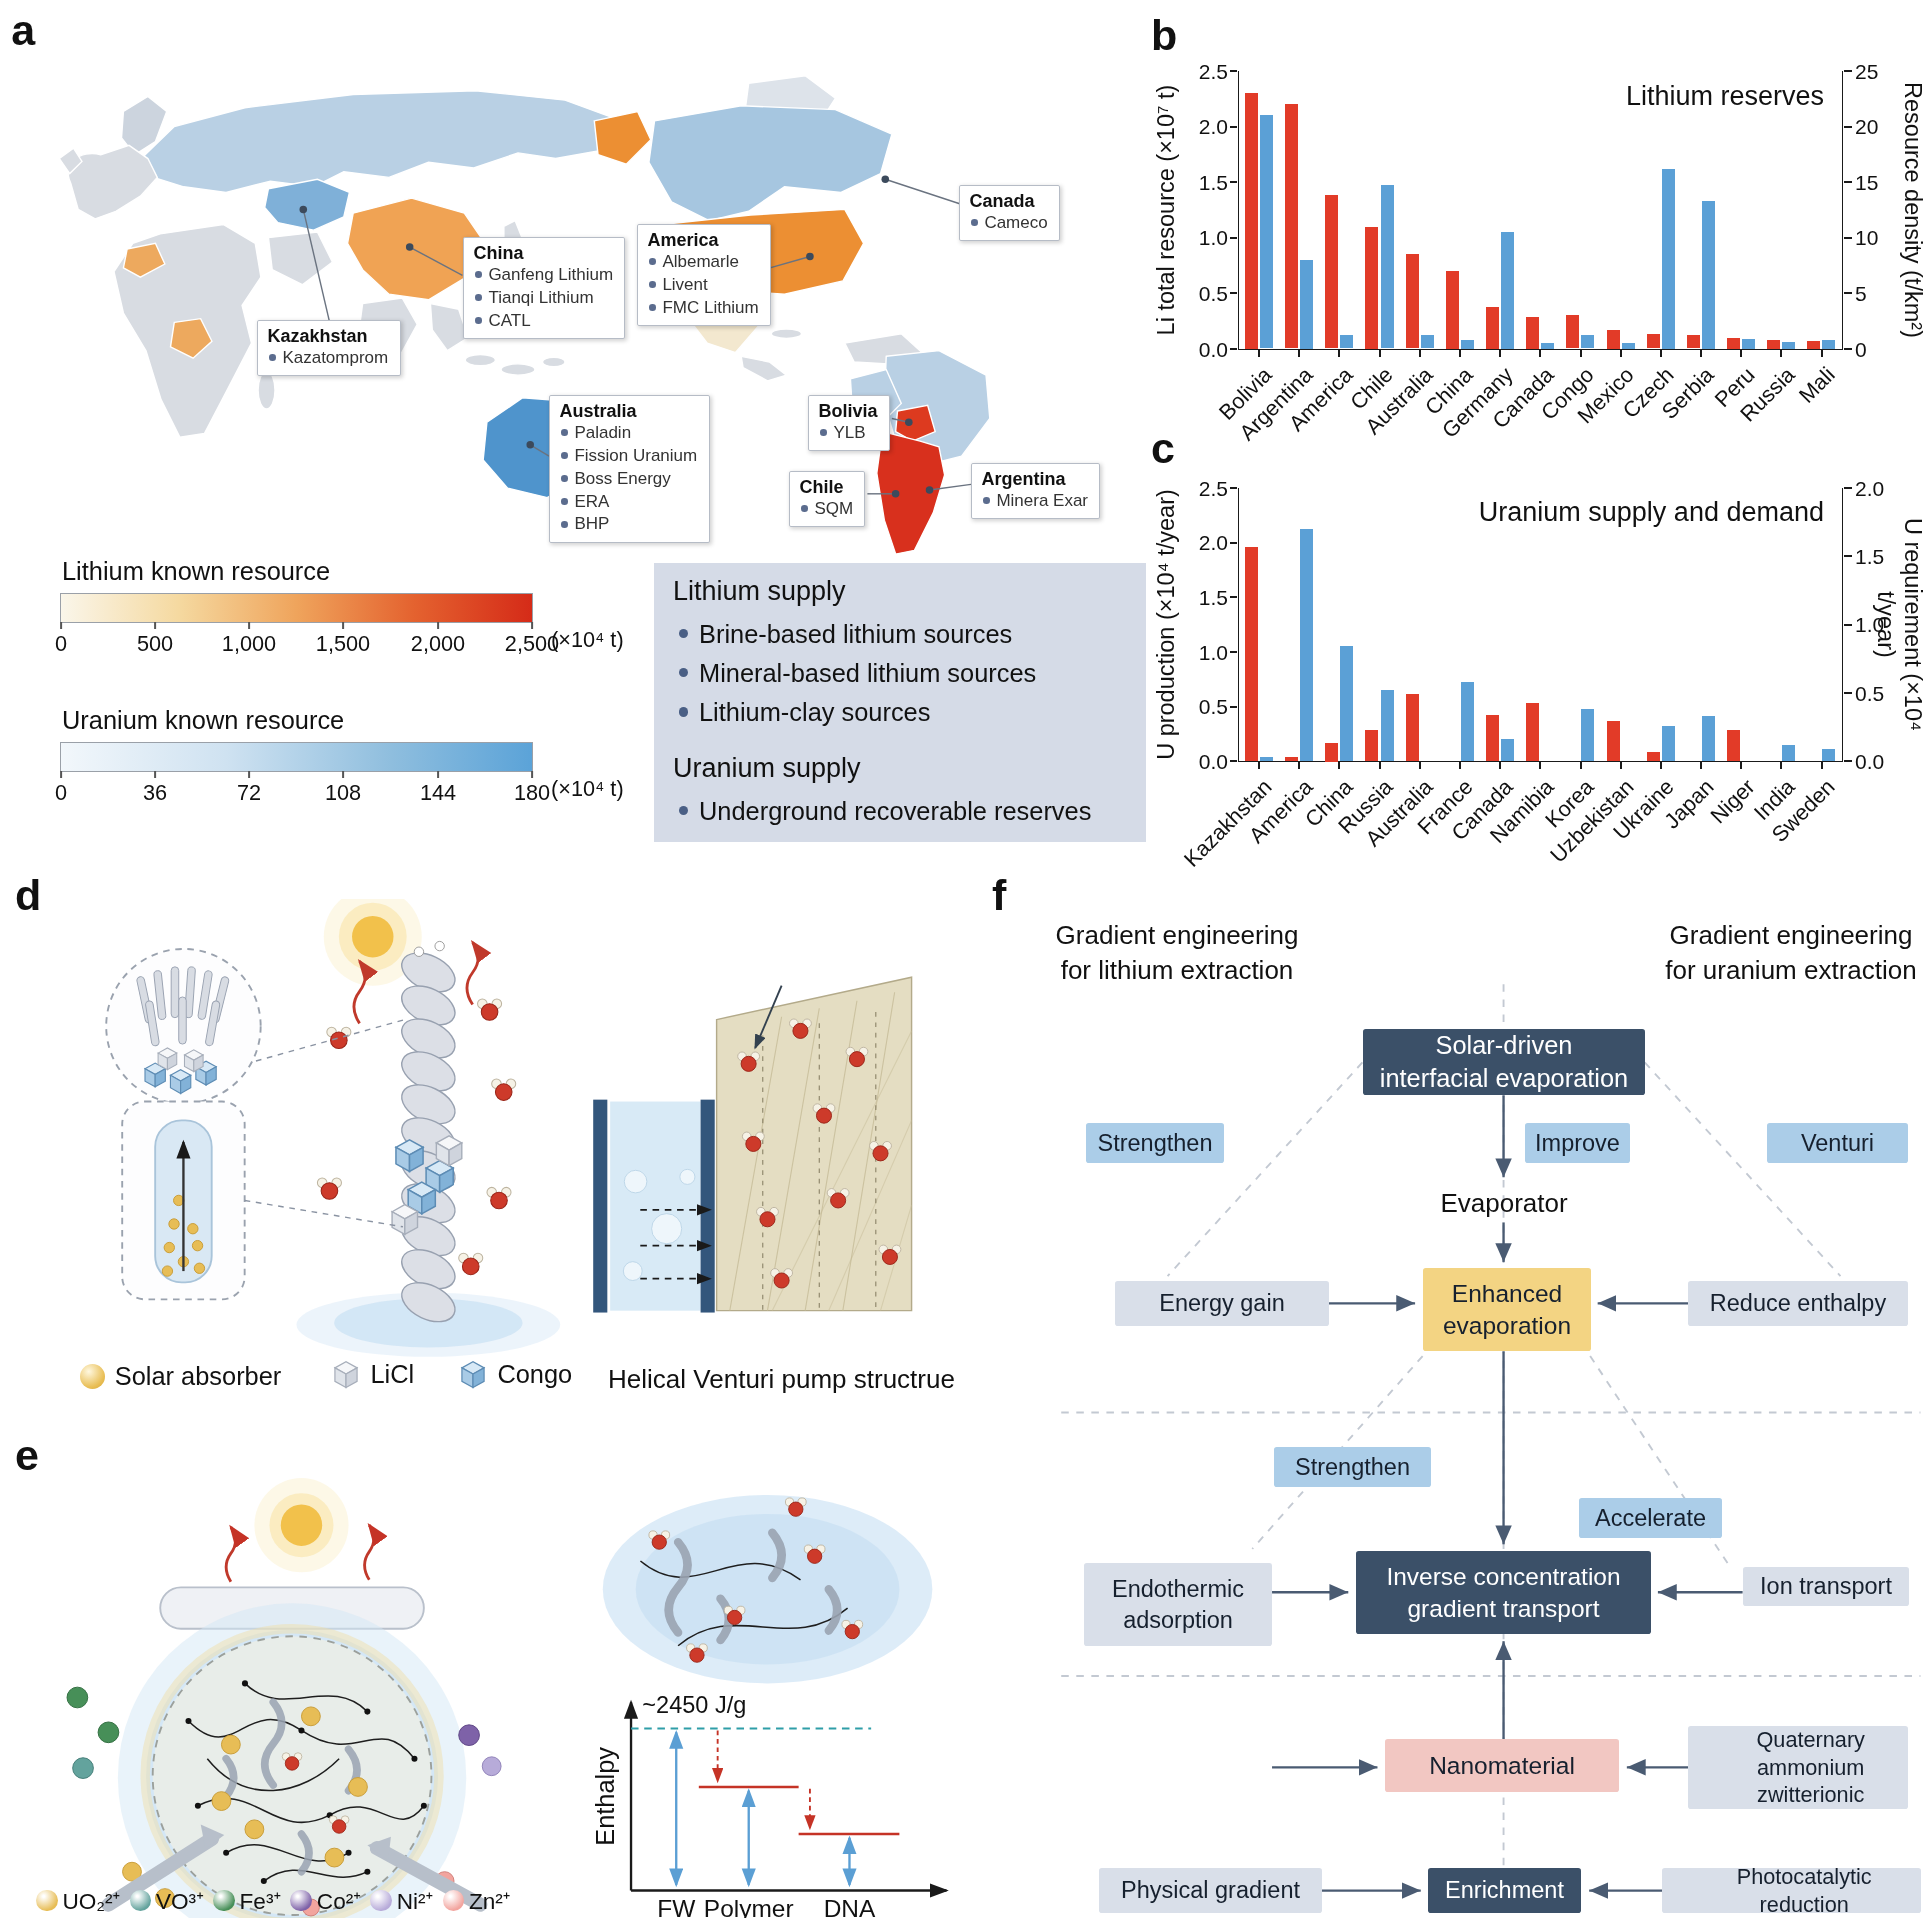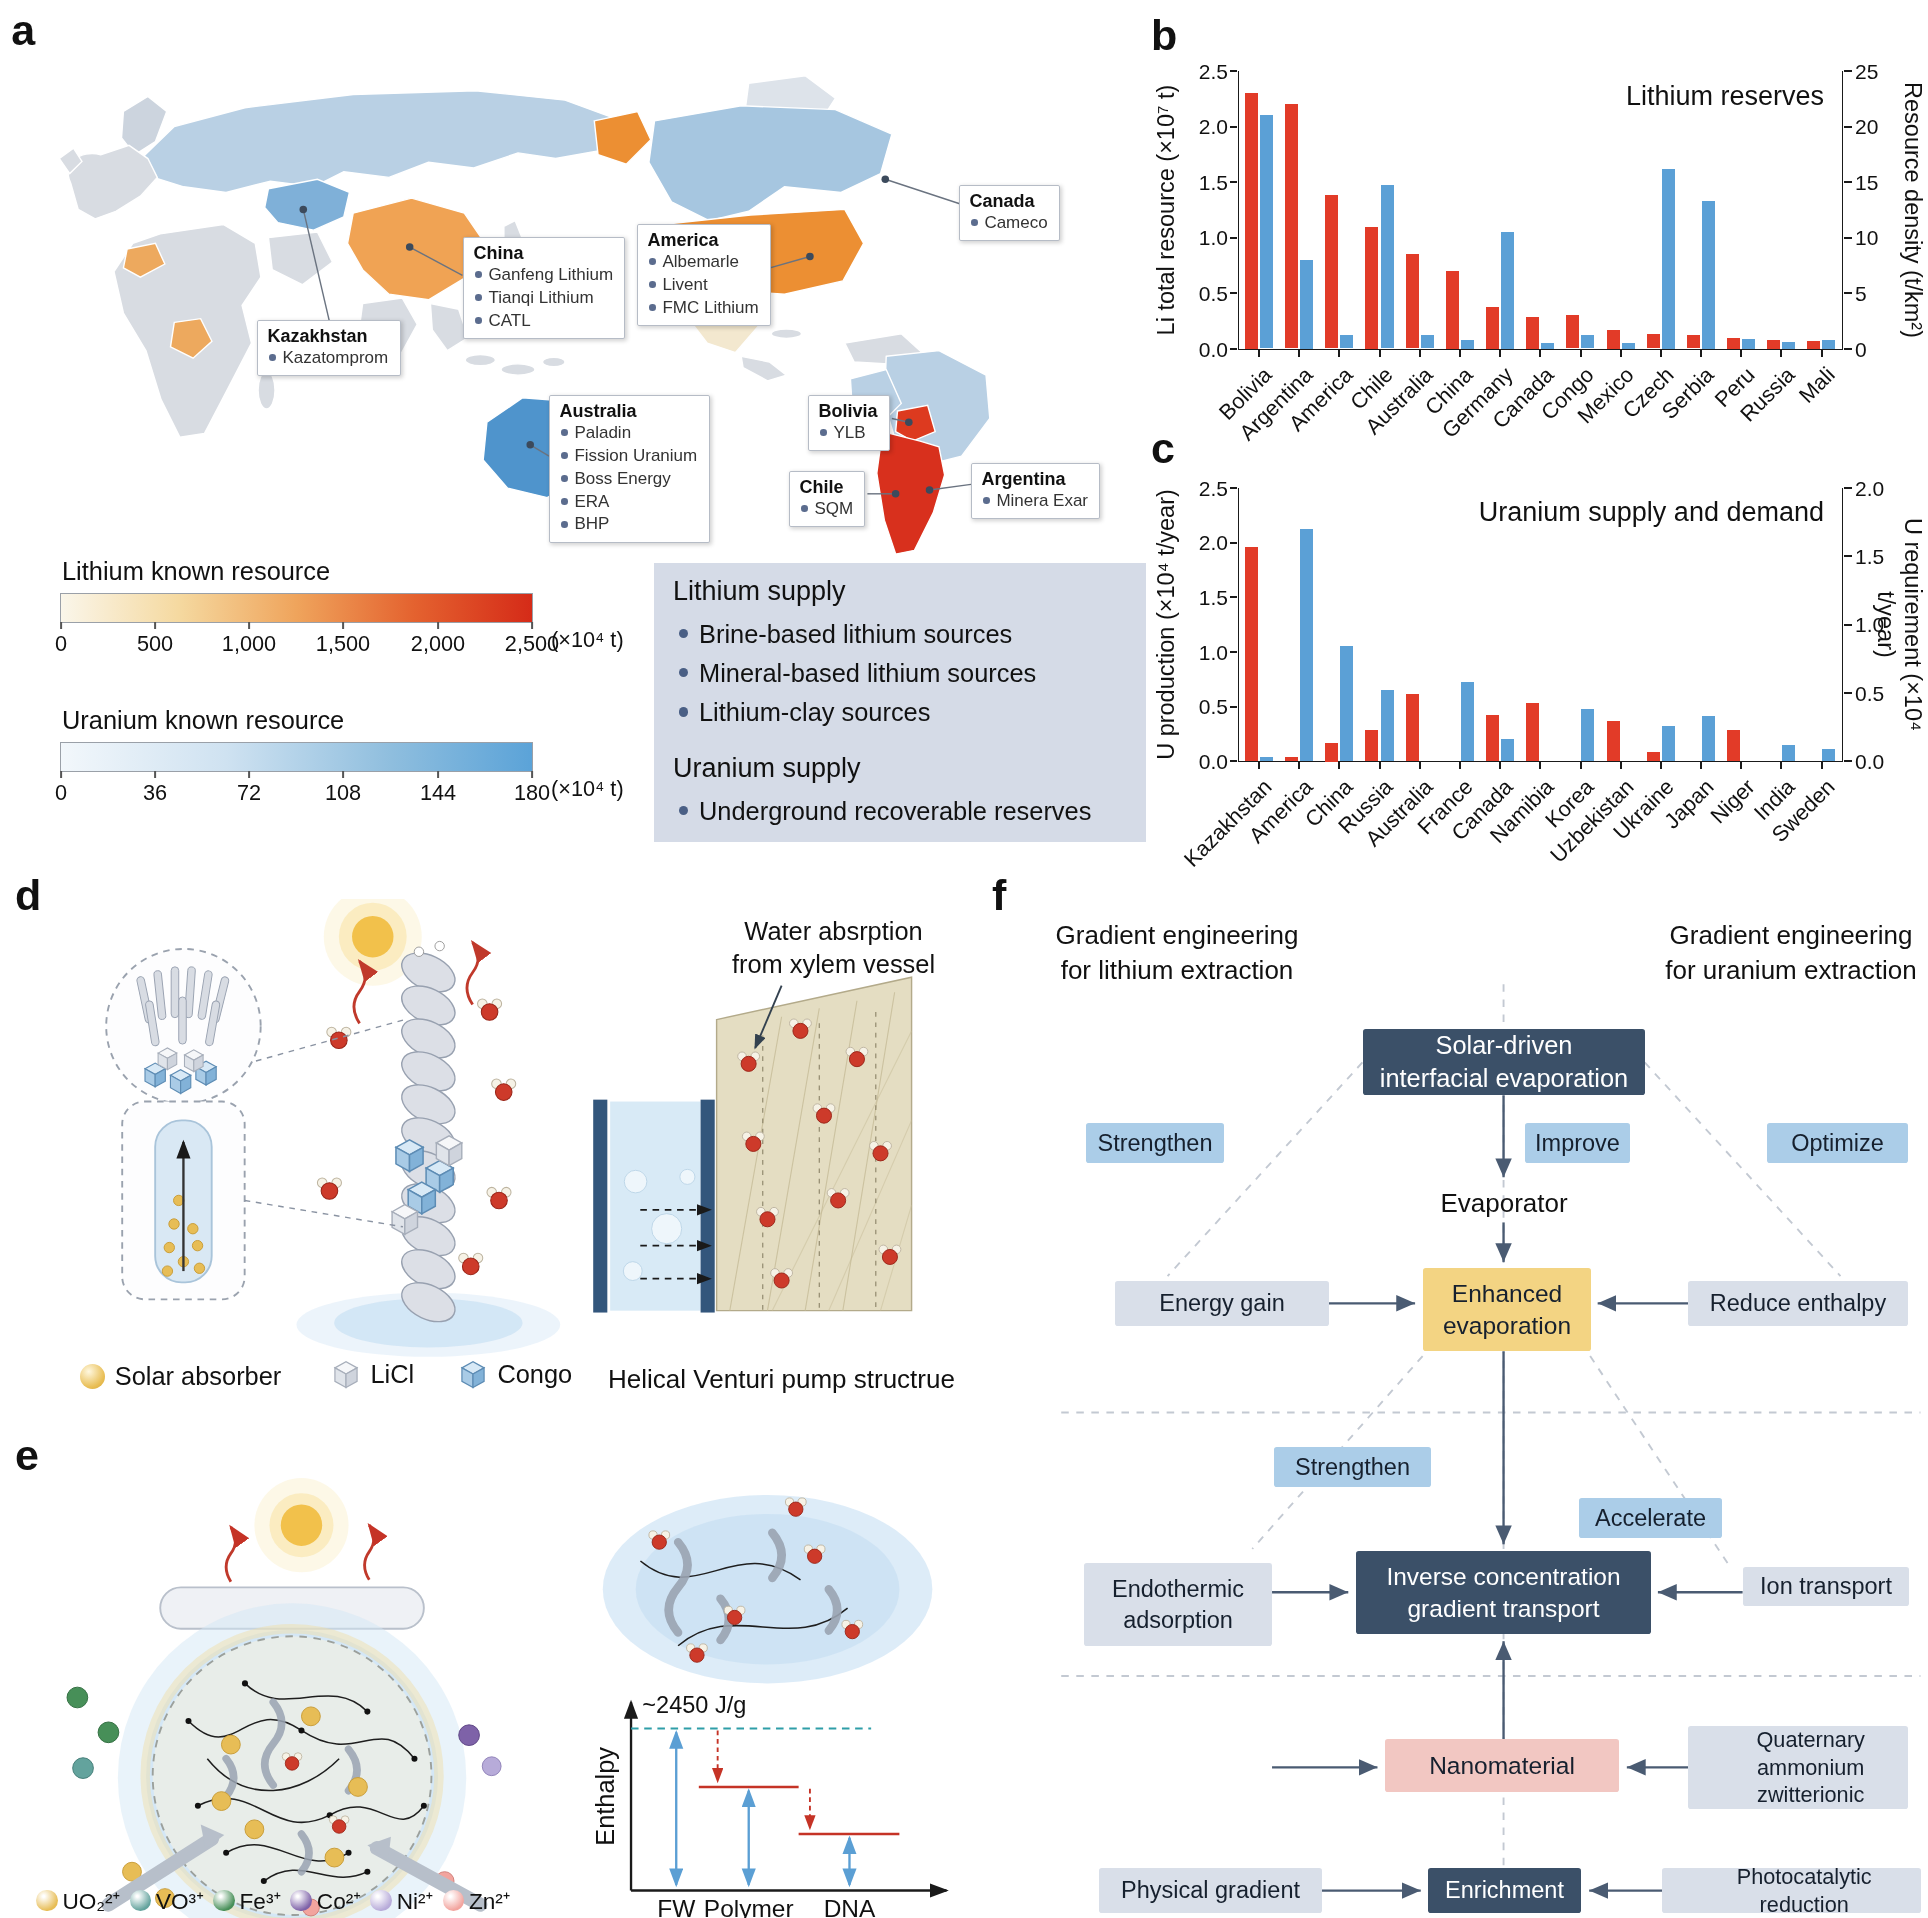--- a/index.html
+++ b/index.html
@@ -552,22 +552,20 @@
           <use href="#wmol" transform="translate(800,405)"></use>
       </g>
       <g stroke="#1a1a1a" stroke-width="2" stroke-dasharray="7,6" fill="none">
         <path d="M650,330 L724,330" marker-end="url(#mBlkD)"></path>
         <path d="M650,368 L724,368" marker-end="url(#mBlkD)"></path>
         <path d="M650,403 L724,403" marker-end="url(#mBlkD)"></path>
       </g>
       <path d="M800,92 L772,158" stroke="#33414f" stroke-width="2" fill="none" marker-end="url(#mDark)"></path>
     </g>
   </svg>
-  <div class="cap" style="left:716px;top:915px;width:235px">Water absrption
-from xylem vessel</div>
   <div class="cap" style="left:584px;top:1363px;width:395px;font-size:26px">Helical Venturi pump structrue</div>
   <div class="d-leg" style="left:80px;top:1362px">
     <span class="sphere" style="width:25.4px;height:25.4px;background:radial-gradient(circle at 35% 30%, #fff8e0, #e9bf57 65%, #d8a62e)"></span>
     <span>Solar absorber</span>
   </div>
   <div class="d-leg" style="left:331px;top:1358px">
     <svg width="30" height="32" viewBox="-11 -12 22 26">
         <use href="#cubeW"></use>
       </svg>
     <span>LiCl</span>
@@ -772,21 +770,21 @@
 
   <div class="flow-text" style="left:1036px;top:918px;width:282px">Gradient engineering
 for lithium extraction</div>
   <div class="flow-text" style="left:1653px;top:918px;width:276px">Gradient engineering
 for uranium extraction</div>
 
   <div class="flow-box fb-dark" style="left:1363px;top:1029px;width:282px;height:66px;font-size:25.4px">Solar-driven
 interfacial evaporation</div>
   <div class="flow-box fb-blue" style="left:1086px;top:1123px;width:138px;height:40px">Strengthen</div>
   <div class="flow-box fb-blue" style="left:1525px;top:1123px;width:105px;height:40px">Improve</div>
-  <div class="flow-box fb-blue" style="left:1767px;top:1123px;width:141px;height:40px">Optimize</div>
+  <div class="flow-box fb-blue" style="left:1767px;top:1123px;width:141px;height:40px">Venturi</div>
   <div class="flow-text" style="left:1410px;top:1186px;width:188px">Evaporator</div>
   <div class="flow-box fb-gray" style="left:1115px;top:1281px;width:214px;height:45px">Energy gain</div>
   <div class="flow-box fb-yellow" style="left:1423px;top:1268px;width:168px;height:83px;font-size:24.5px">Enhanced
 evaporation</div>
   <div class="flow-box fb-gray" style="left:1688px;top:1281px;width:220px;height:45px">Reduce enthalpy</div>
   <div class="flow-box fb-blue" style="left:1274px;top:1447px;width:157px;height:40px">Strengthen</div>
   <div class="flow-box fb-blue" style="left:1579px;top:1498px;width:143px;height:40px">Accelerate</div>
   <div class="flow-box fb-gray" style="left:1084px;top:1563px;width:188px;height:83px">Endothermic
 adsorption</div>
   <div class="flow-box fb-dark" style="left:1356px;top:1551px;width:295px;height:83px;font-size:24.5px">Inverse concentration

